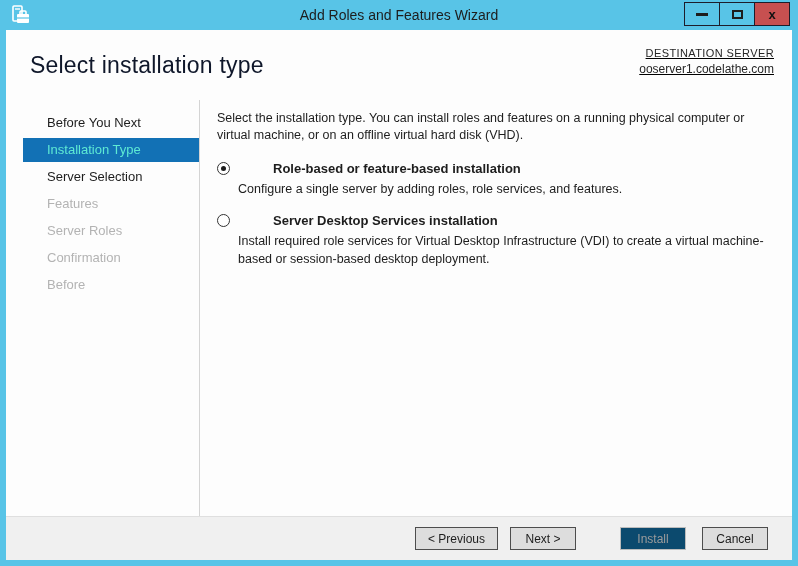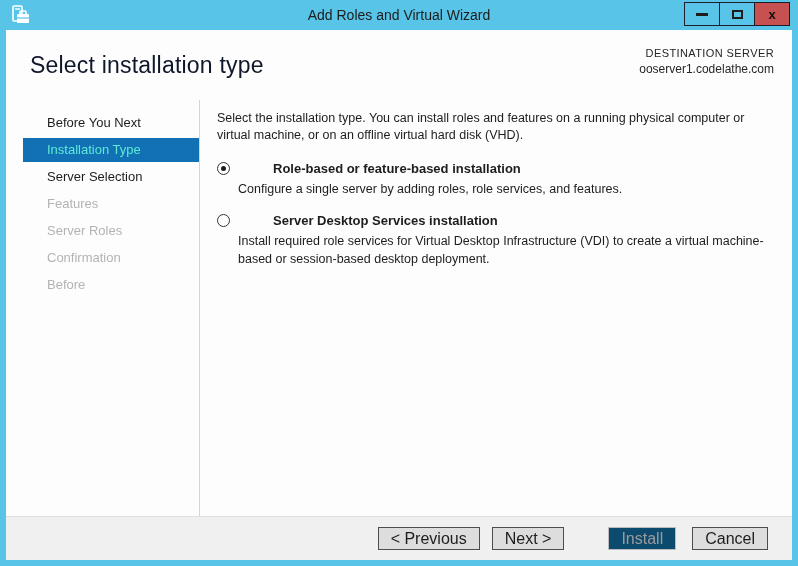--- a/index.html
+++ b/index.html
@@ -80,20 +80,21 @@
     font-size: 23px;
     font-weight: 300;
     color: #0f172a;
     letter-spacing: 0.2px;
   }
   .dest-block {
     position: absolute;
     right: 18px;
     top: 17px;
     text-align: right;
+    text-decoration: underline;
   }
   .dest-label {
     font-size: 11px;
     color: #262626;
     letter-spacing: 0.4px;
   }
   .dest-server {
     font-size: 12px;
     color: #262626;
     margin-top: 3px;
@@ -187,21 +188,21 @@
     justify-content: flex-end;
     padding-right: 24px;
   }
   .btn {
     height: 23px;
     min-width: 66px;
     padding: 0 12px;
     background: #dddddd;
     border: 1px solid #4d4d4d;
     font-family: "Liberation Sans", sans-serif;
-    font-size: 16px;
+    font-size: 12px;
     color: #1d1d1d;
     cursor: pointer;
   }
   .btn + .btn { margin-left: 12px; }
   .btn.gap-left { margin-left: 44px; }
   .btn.disabled {
     background: #0c4a6e;
     border-color: #bcbcbc;
     color: #9b9b9b;
     cursor: default;
@@ -215,21 +216,21 @@
   <div class="titlebar">
     <span class="app-icon">
       <svg width="22" height="22" viewBox="0 0 22 22">
         <rect x="3" y="1" width="9" height="15" rx="1" fill="none" stroke="#ffffff" stroke-width="1.6"></rect>
         <line x1="5" y1="4" x2="10" y2="4" stroke="#ffffff" stroke-width="1.4"></line>
         <rect x="7" y="9" width="12" height="9" rx="1" fill="#ffffff"></rect>
         <path d="M10 9 v-2 a1 1 0 0 1 1-1 h4 a1 1 0 0 1 1 1 v2" fill="none" stroke="#ffffff" stroke-width="1.6"></path>
         <line x1="7" y1="13" x2="19" y2="13" stroke="#58c4e7" stroke-width="1.2"></line>
       </svg>
     </span>
-    <span class="title-text">Add Roles and Virtual Wizard</span>
+    <span class="title-text">Add Roles and Features Wizard</span>
     <span class="win-controls">
       <span class="win-btn">
         <span class="glyph-min"></span>
       </span>
       <span class="win-btn">
         <span class="glyph-max"></span>
       </span>
       <span class="win-btn close">
         <span class="glyph-close">x</span>
       </span>

